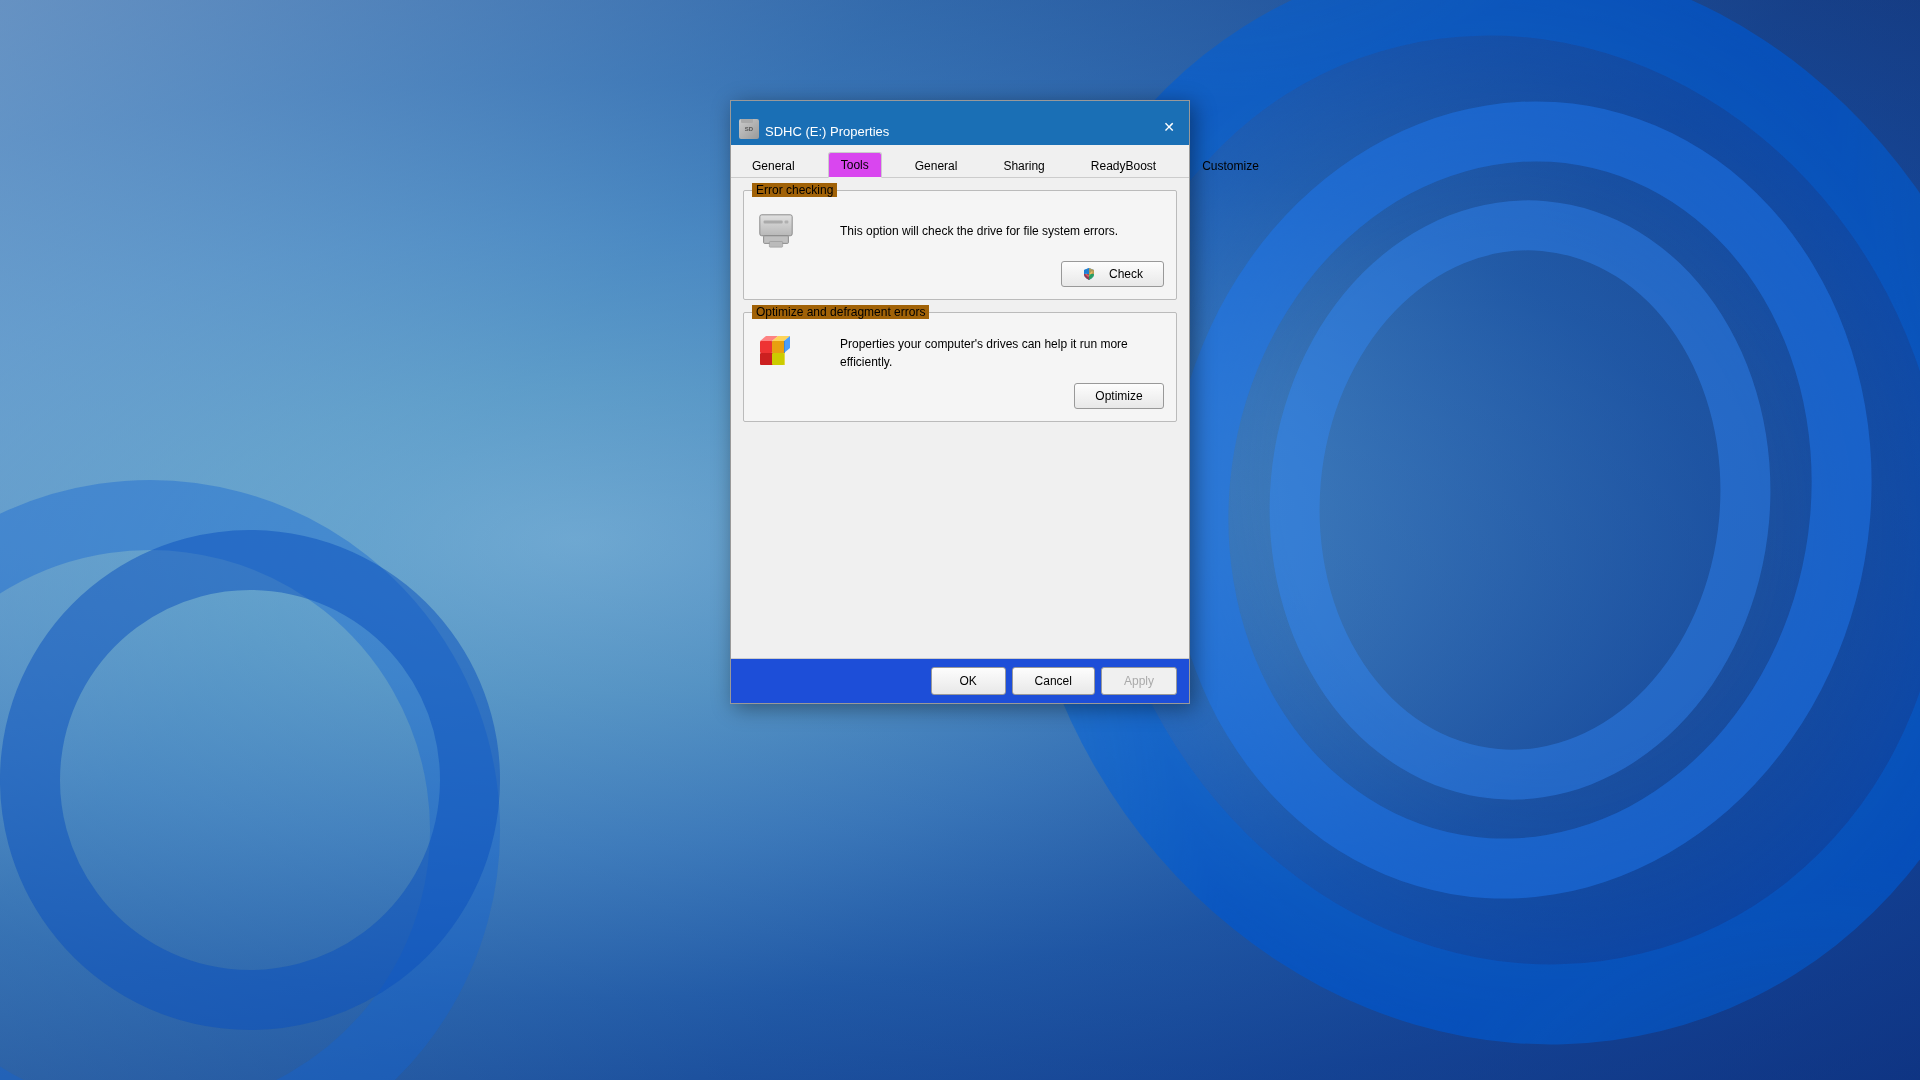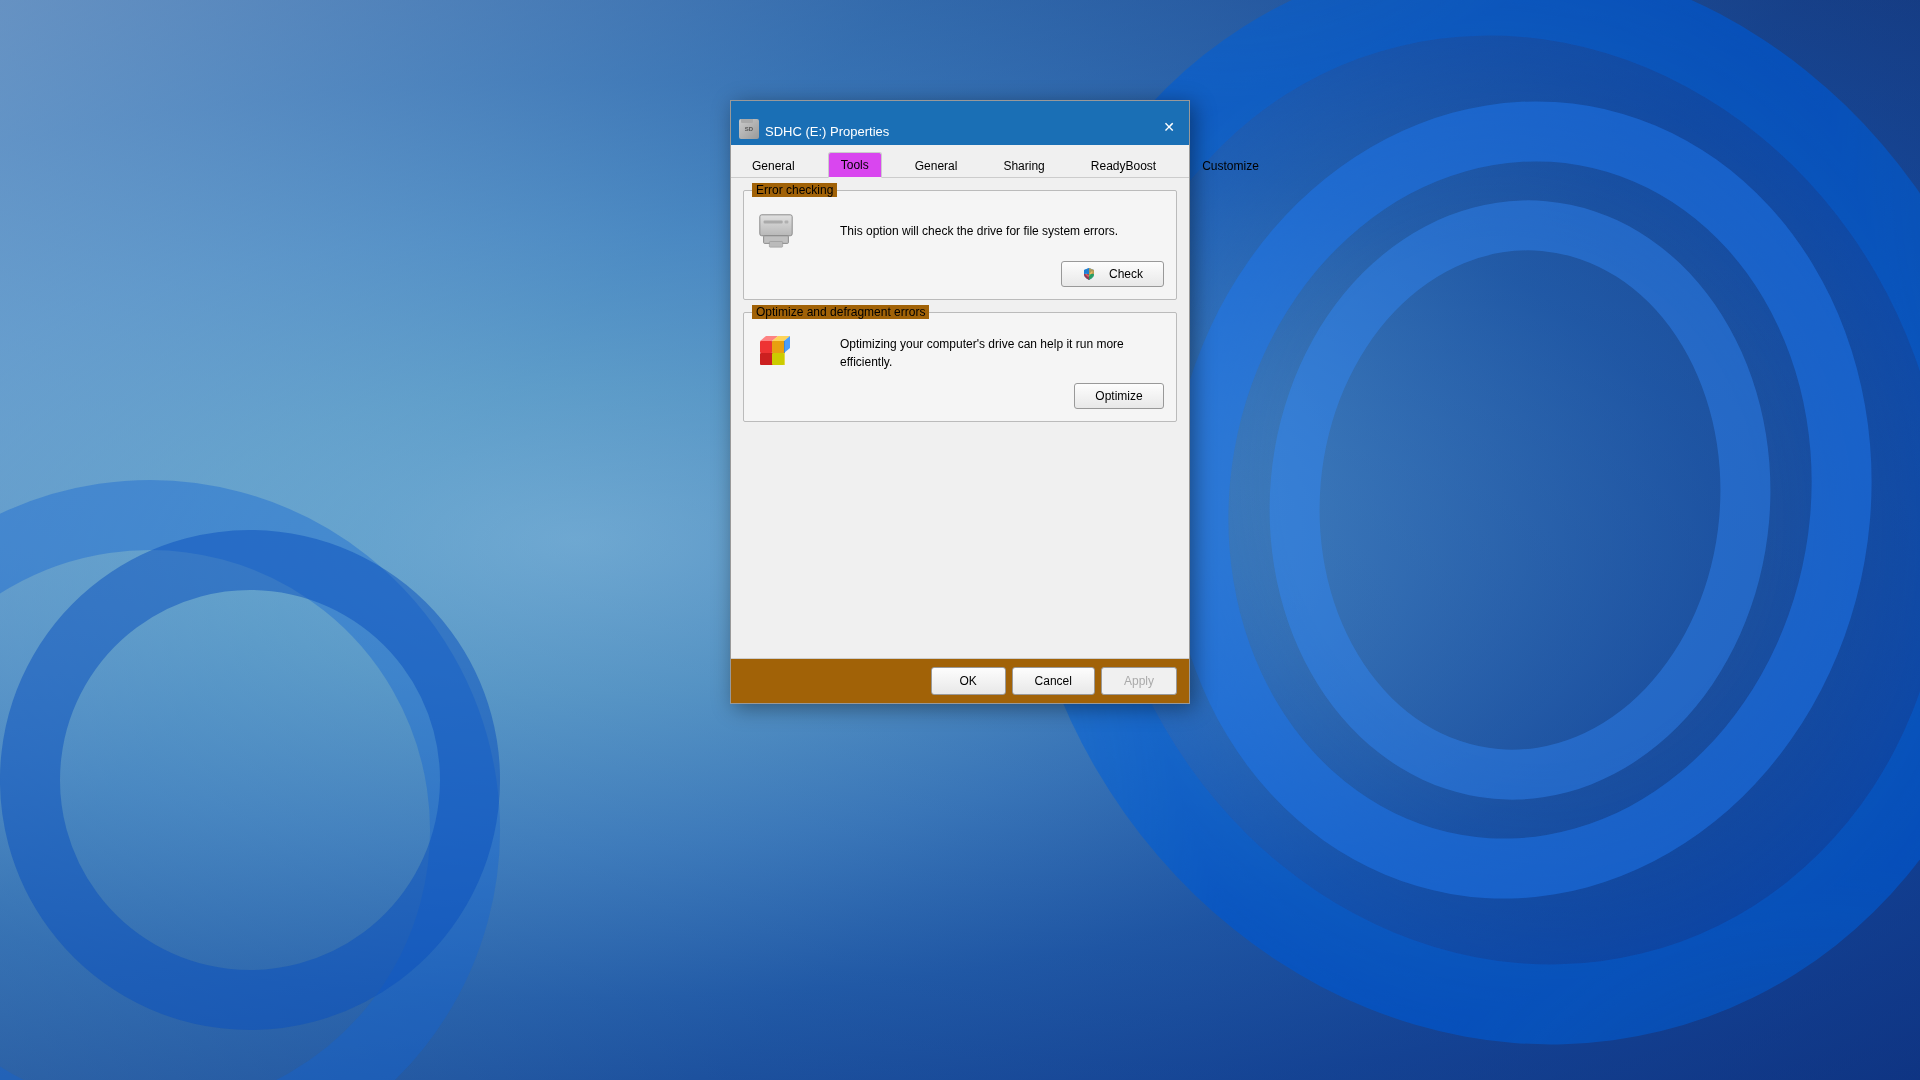--- a/index.html
+++ b/index.html
@@ -282,21 +282,21 @@
       border-radius: 3px;
       display: flex;
       align-items: center;
       gap: 13px;
       min-width: 90px;
       justify-content: center;
     }
 
     
     .dialog-footer {
-      background: #a16207;
+      background: #1d4ed8;
       border-top: 1px solid #ccc;
       display: flex;
       justify-content: flex-end;
       padding: 8px 12px;
       gap: 6px;
     }
 
     .footer-btn {
       padding: 6px 22px;
       background: linear-gradient(180deg, #fdfdfd, #e8e8e8);
@@ -420,21 +420,21 @@
               <rect x="4" y="20" width="12" height="12" fill="#cc2020" rx="1"></rect>
               <rect x="4" y="8" width="12" height="12" fill="#ee3333" rx="1"></rect>
               <rect x="16" y="8" width="12" height="12" fill="#e8a010" rx="1"></rect>
               <rect x="16" y="20" width="12" height="12" fill="#cccc00" rx="1"></rect>
 
               <path d="M4 8 L10 3 L22 3 L16 8" fill="#ff6666" opacity="0.8"></path>
               <path d="M16 8 L22 3 L34 3 L28 8" fill="#ffcc33" opacity="0.8"></path>
               <path d="M28 8 L34 3 L34 15 L28 20" fill="#2288ff" opacity="0.8"></path>
             </svg>
           </div>
-          <span class="section-desc">Optimizing your computer's drive can help it run more efficiently.</span>
+          <span class="section-desc">Properties your computer's drives can help it run more efficiently.</span>
         </div>
         <div class="section-btn-area">
           <button class="action-btn">
             <span>Optimize</span>
           </button>
         </div>
       </div>
 
     </div>
 

